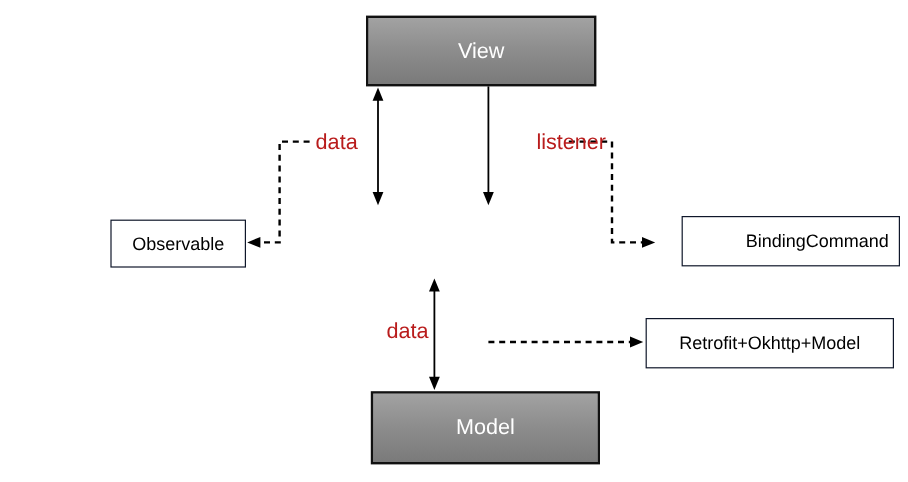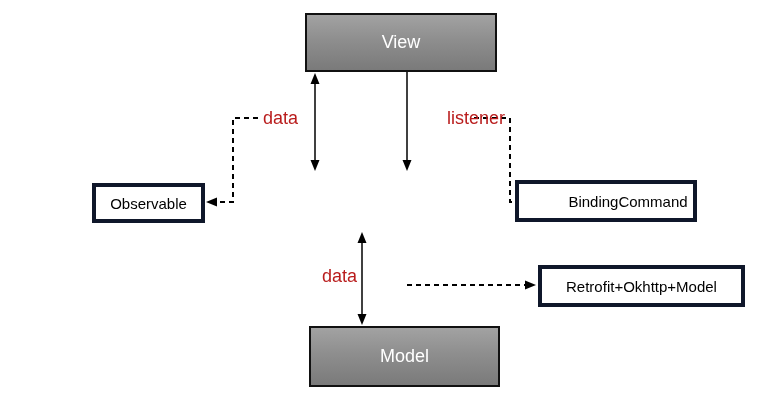--- a/index.html
+++ b/index.html
@@ -9,21 +9,21 @@
   }
   .node {
     position:absolute; display:flex; align-items:center; justify-content:center;
     box-sizing:border-box; text-align:center; white-space:nowrap;
   }
   .node.gray {
     background:linear-gradient(180deg,#a2a2a2 0%,#8e8e8e 45%,#7a7a7a 100%);
     border:2px solid #111111; color:#ffffff; font-size:18px;margin-left:42px;
   }
   .node.white {
-    background:#ffffff; border:4px solid #0f172a; color:#000000; font-size:15px;
+    background:#ffffff; border:1px solid #0f172a; color:#000000; font-size:15px;
   }
   .edge-label { position:absolute; font-size:18px; color:#b91c1c; line-height:18px; }
   svg.wires { position:absolute; left:0; top:0; pointer-events:none; }
   .solid-line   { stroke:#000; stroke-width:1.5; fill:none; }
   .dashed-line  { stroke:#000; stroke-width:2; fill:none; stroke-dasharray:5 4; }
   .arrow-head   { fill:#000; stroke:none; }
 </style>
 </head>
 <body>
 
@@ -64,21 +64,21 @@
     </g>
   </svg>
 
   <div class="node gray" style="left:263px; top:13px; width:192px; height:59px;">View</div>
 
 
   <div class="node gray" style="left:267px; top:326px; width:191px; height:61px;">Model</div>
 
   <div class="node white" style="left:92px; top:183px; width:113px; height:40px;">Observable</div>
 
-  <div class="node white" style="left:515px; top:180px; width:182px; height:42px;padding-left:44px;">BindingCommand</div>
+  <div class="node white" style="left:568px; top:180px; width:182px; height:42px;padding-left:44px;">BindingCommand</div>
 
   <div class="node white" style="left:538px; top:265px; width:207px; height:42px;">Retrofit+Okhttp+Model</div>
 
   <div class="edge-label" style="left:263px; top:109px;">data</div>
 
   <div class="edge-label" style="left:403px; top:109px;margin-left:44px;">listener</div>
 
   <div class="edge-label" style="left:322px; top:267px;">data</div>
 
 </div>

